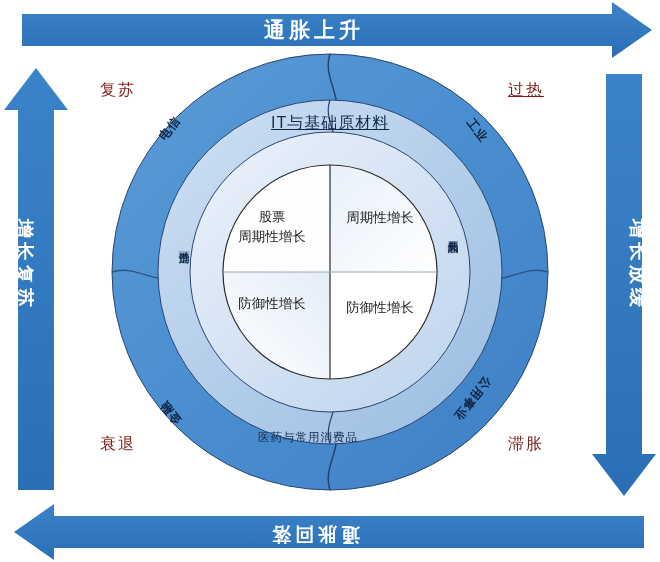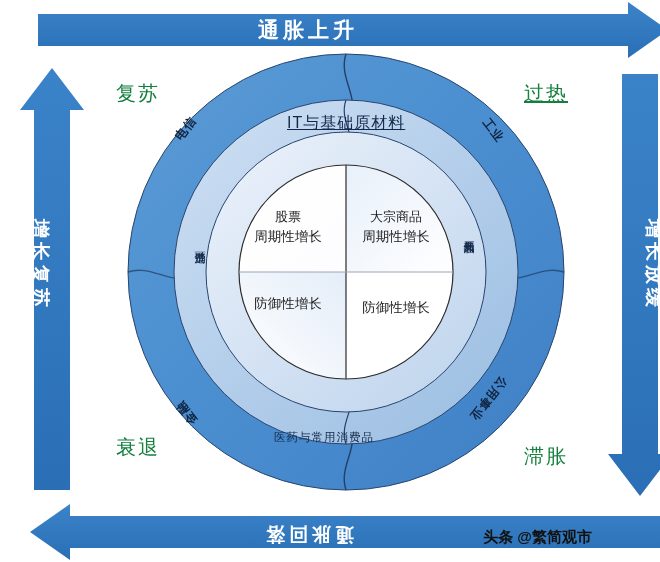--- a/index.html
+++ b/index.html
@@ -2,48 +2,48 @@
 <html><head>
 <meta charset="utf-8">
 <style>
   html,body{margin:0;padding:0;}
   body{
     width:660px;height:562px;
     background:#ffffff;
     font-family:"Liberation Sans","DejaVu Sans",sans-serif;
     overflow:hidden;position:relative;
   }
-  #stage{position:absolute;left:16px;top:0;width:584px;height:562px;}
+  #stage{position:absolute;left:0;top:0;width:584px;height:562px;padding-left:44px;}
 
   
   .arrow-label{
     position:absolute;color:#ffffff;font-weight:700;letter-spacing:4px;
     white-space:nowrap;pointer-events:none;
   }
   #top-arrow-label{left:0;right:0;top:16px;text-align:center;font-size:21px;}
   #bottom-arrow-label{left:0;right:0;top:521px;text-align:center;font-size:19px;
       transform:rotate(180deg);}
   #left-arrow-label{
      left:-36px;top:252px;width:120px;text-align:center;font-size:19px;
      transform:rotate(-90deg) rotate(180deg);
   }
   #right-arrow-label{
      left:578px;top:252px;width:120px;text-align:center;font-size:19px;
      transform:rotate(90deg);
   }
 
   
   .phase{
-    position:absolute;color:#15803d;font-size:20px;letter-spacing:2px;
+    position:absolute;color:#7f1d1d;font-size:16px;letter-spacing:2px;
     font-family:"Liberation Serif","DejaVu Serif",serif;
   }
   #phase-recovery   {left:100px;top:80px;}
   #phase-overheat   {left:508px;top:80px;text-decoration:underline;}
   #phase-recession  {left:100px;top:434px;}
-  #phase-stagflation{left:508px;top:434px;margin-top:9px;}
+  #phase-stagflation{left:508px;top:434px;}
 
   
   .ring-label{
     position:absolute;font-size:11px;color:#13294b;white-space:nowrap;
     letter-spacing:1px;pointer-events:none;
   }
   .ring-label.onblue{color:#10233f;}
   .vert{writing-mode:vertical-rl;text-orientation:upright;letter-spacing:0px;}
 
   #lbl-it      {left:271px;top:113px;font-size:16px;text-decoration:underline;}
@@ -180,25 +180,23 @@
   <div class="ring-label onblue" id="lbl-telecom">电信</div>
   <div class="ring-label onblue" id="lbl-industry">工业</div>
   <div class="ring-label onblue" id="lbl-finance">金融</div>
   <div class="ring-label onblue" id="lbl-utility">公用事业</div>
 
   <div class="quad-text" id="quad-stocks">
     <b>股票</b>
     <span>周期性增长</span>
   </div>
   <div class="quad-text" id="quad-commod">
-    <b>大宗商品</b>
     <span>周期性增长</span>
   </div>
   <div class="quad-text" id="quad-bonds">
     <span>防御性增长</span>
   </div>
   <div class="quad-text" id="quad-cash">
     <span>防御性增长</span>
   </div>
 
-  <div id="watermark">头条 @繁简观市</div>
 
 </div>
 
 </body></html>

